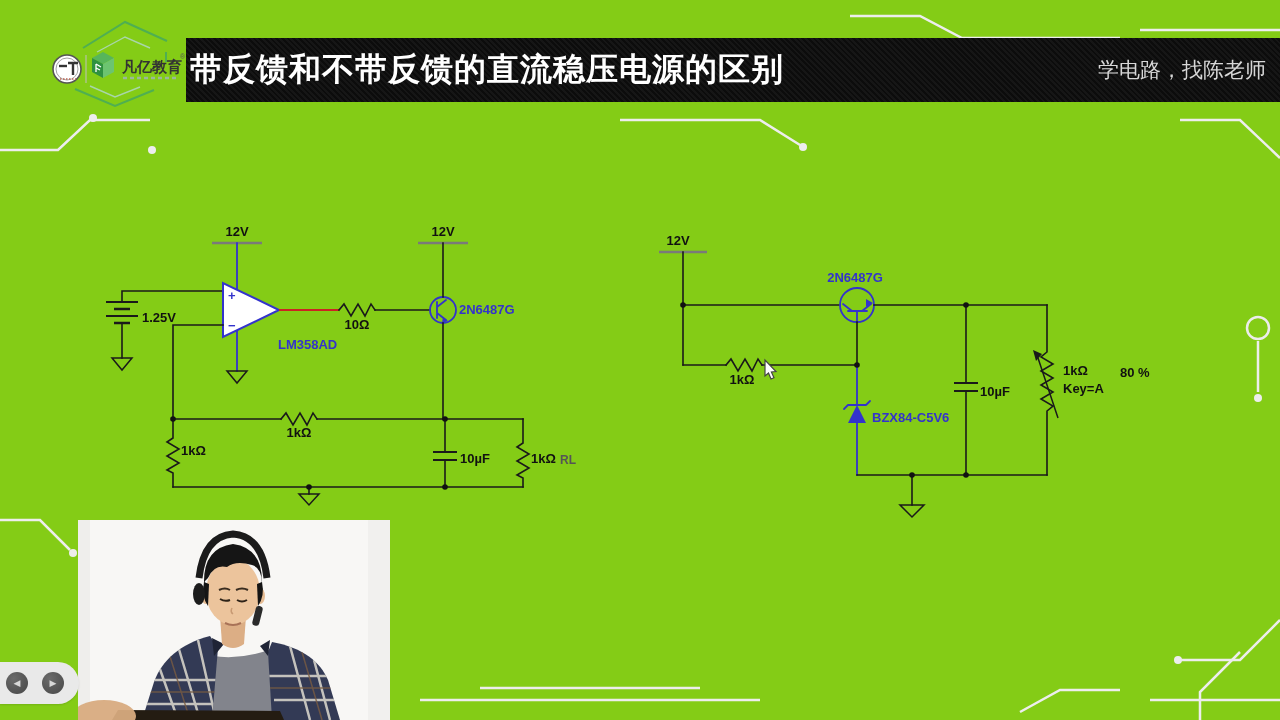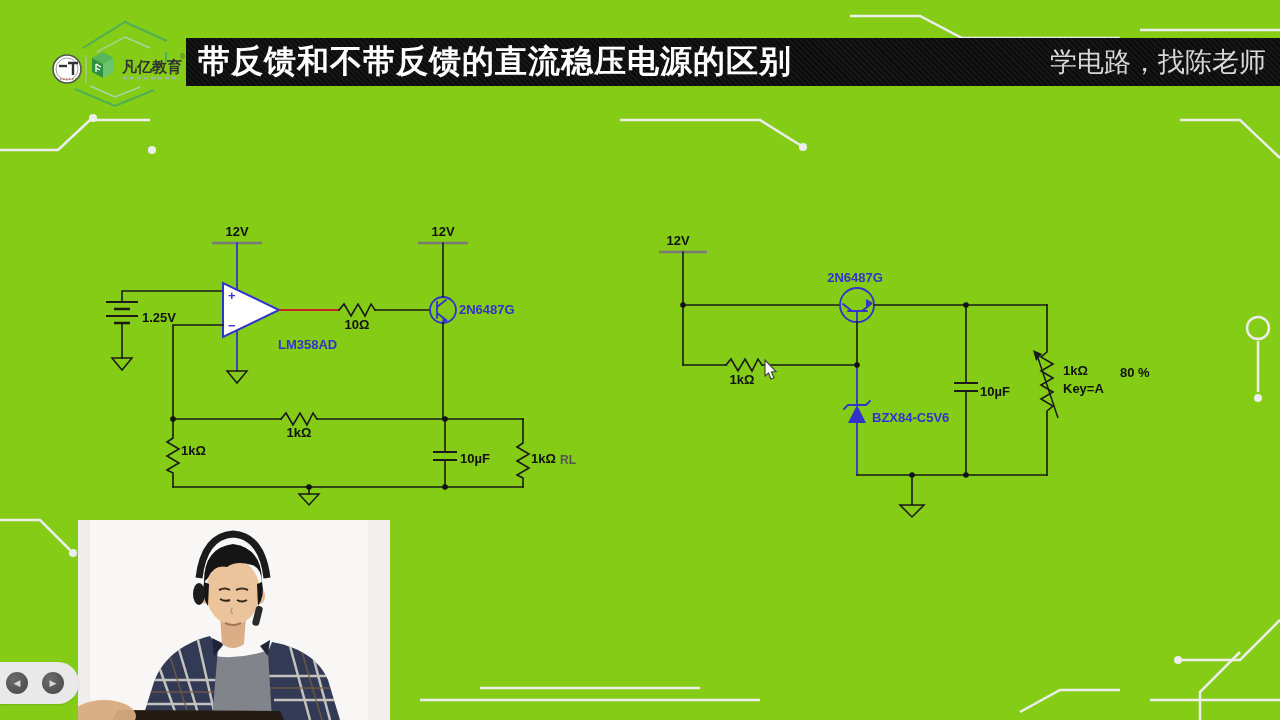--- a/index.html
+++ b/index.html
@@ -5,27 +5,27 @@
   * { margin:0; padding:0; box-sizing:border-box; }
   html,body { width:1280px; height:720px; overflow:hidden; }
   body { font-family:"Liberation Sans", sans-serif; background:#f7f7f7; }
   .stage { position:absolute; left:0; top:0; width:1280px; height:720px; background:#84cc16; overflow:hidden; }
 
   
   .bg-traces { position:absolute; left:0; top:0; width:1280px; height:720px; }
 
   
   .titlebar {
-    position:absolute; left:186px; top:38px; width:1094px; height:48px;
+    position:absolute; left:186px; top:38px; width:1094px; height:64px;
     background:repeating-linear-gradient(45deg,#0c0c0c 0 2px,#161616 2px 4px);
     display:flex; align-items:center; justify-content:space-between;
-    padding:0 14px 0 12px;
+    padding:0 14px 0 4px;
   }
   .titlebar .title { color:#ffffff; font-size:32px; font-weight:bold; letter-spacing:1px; white-space:nowrap; }
-  .titlebar .slogan { color:#d7d7d7; font-size:27px; font-weight:500; white-space:nowrap; }
+  .titlebar .slogan { color:#d7d7d7; font-size:21px; font-weight:500; white-space:nowrap; }
 
   .logo { position:absolute; left:40px; top:0px; width:180px; height:125px; }
 
   
   .circuits { position:absolute; left:0; top:0; width:1280px; height:720px; }
   .lb  { font:bold 13px "Liberation Sans",sans-serif; fill:#111111; }
   .lbB { font:bold 13px "Liberation Sans",sans-serif; fill:#3333cc; }
   .lbG { font:bold 12px "Liberation Sans",sans-serif; fill:#555555; }
   .w   { stroke:#1a1a1a; stroke-width:1.6; fill:none; stroke-linecap:square; }
   .wB  { stroke:#3333cc; stroke-width:1.8; fill:none; stroke-linecap:round; }

